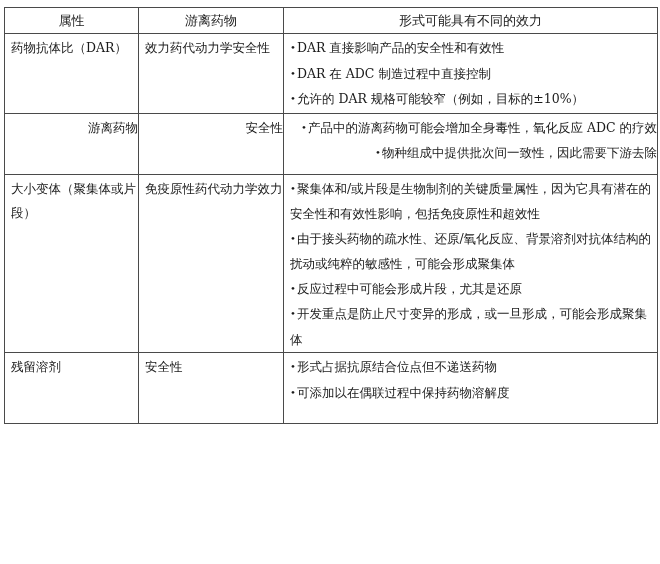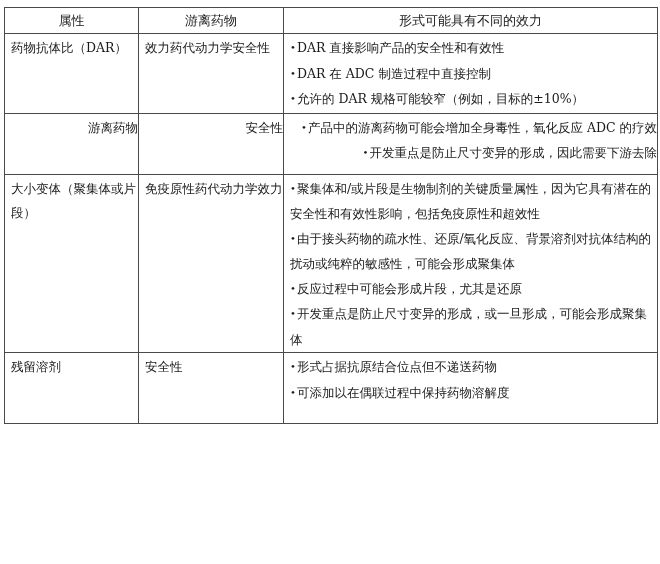--- a/index.html
+++ b/index.html
@@ -41,21 +41,21 @@
         <span class="bullet">DAR 直接影响产品的安全性和有效性</span>
         <span class="bullet">DAR 在 ADC 制造过程中直接控制</span>
         <span class="bullet">允许的 DAR 规格可能较窄（例如，目标的±10%）</span>
       </td>
     </tr>
     <tr class="r3">
       <td>游离药物</td>
       <td>安全性</td>
       <td>
         <span class="bullet">产品中的游离药物可能会增加全身毒性，氧化反应 ADC 的疗效</span>
-        <span class="bullet">开发重点是防止尺寸变异的形成，因此需要下游去除</span>
+        <span class="bullet">物种组成中提供批次间一致性，因此需要下游去除</span>
       </td>
     </tr>
     <tr class="r4">
       <td>大小变体（聚集体或片段）</td>
       <td>免疫原性药代动力学效力</td>
       <td>
         <span class="bullet">聚集体和/或片段是生物制剂的关键质量属性，因为它具有潜在的安全性和有效性影响，包括免疫原性和超效性</span>
         <span class="bullet">由于接头药物的疏水性、还原/氧化反应、背景溶剂对抗体结构的扰动或纯粹的敏感性，可能会形成聚集体</span>
         <span class="bullet">反应过程中可能会形成片段，尤其是还原</span>
         <span class="bullet">开发重点是防止尺寸变异的形成，或一旦形成，可能会形成聚集体</span>

